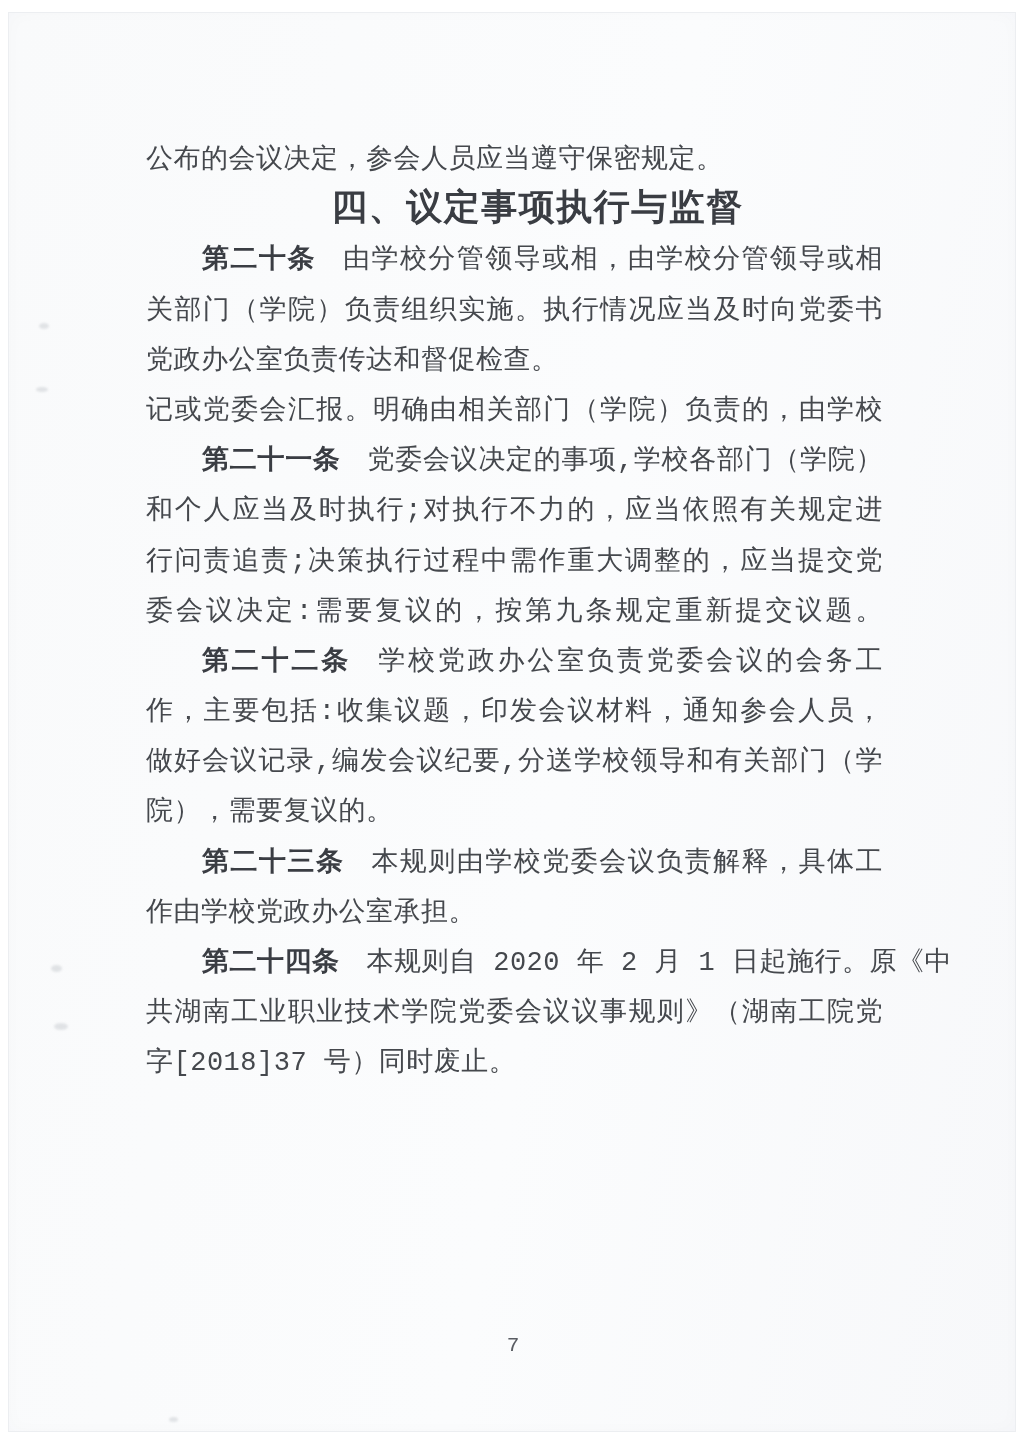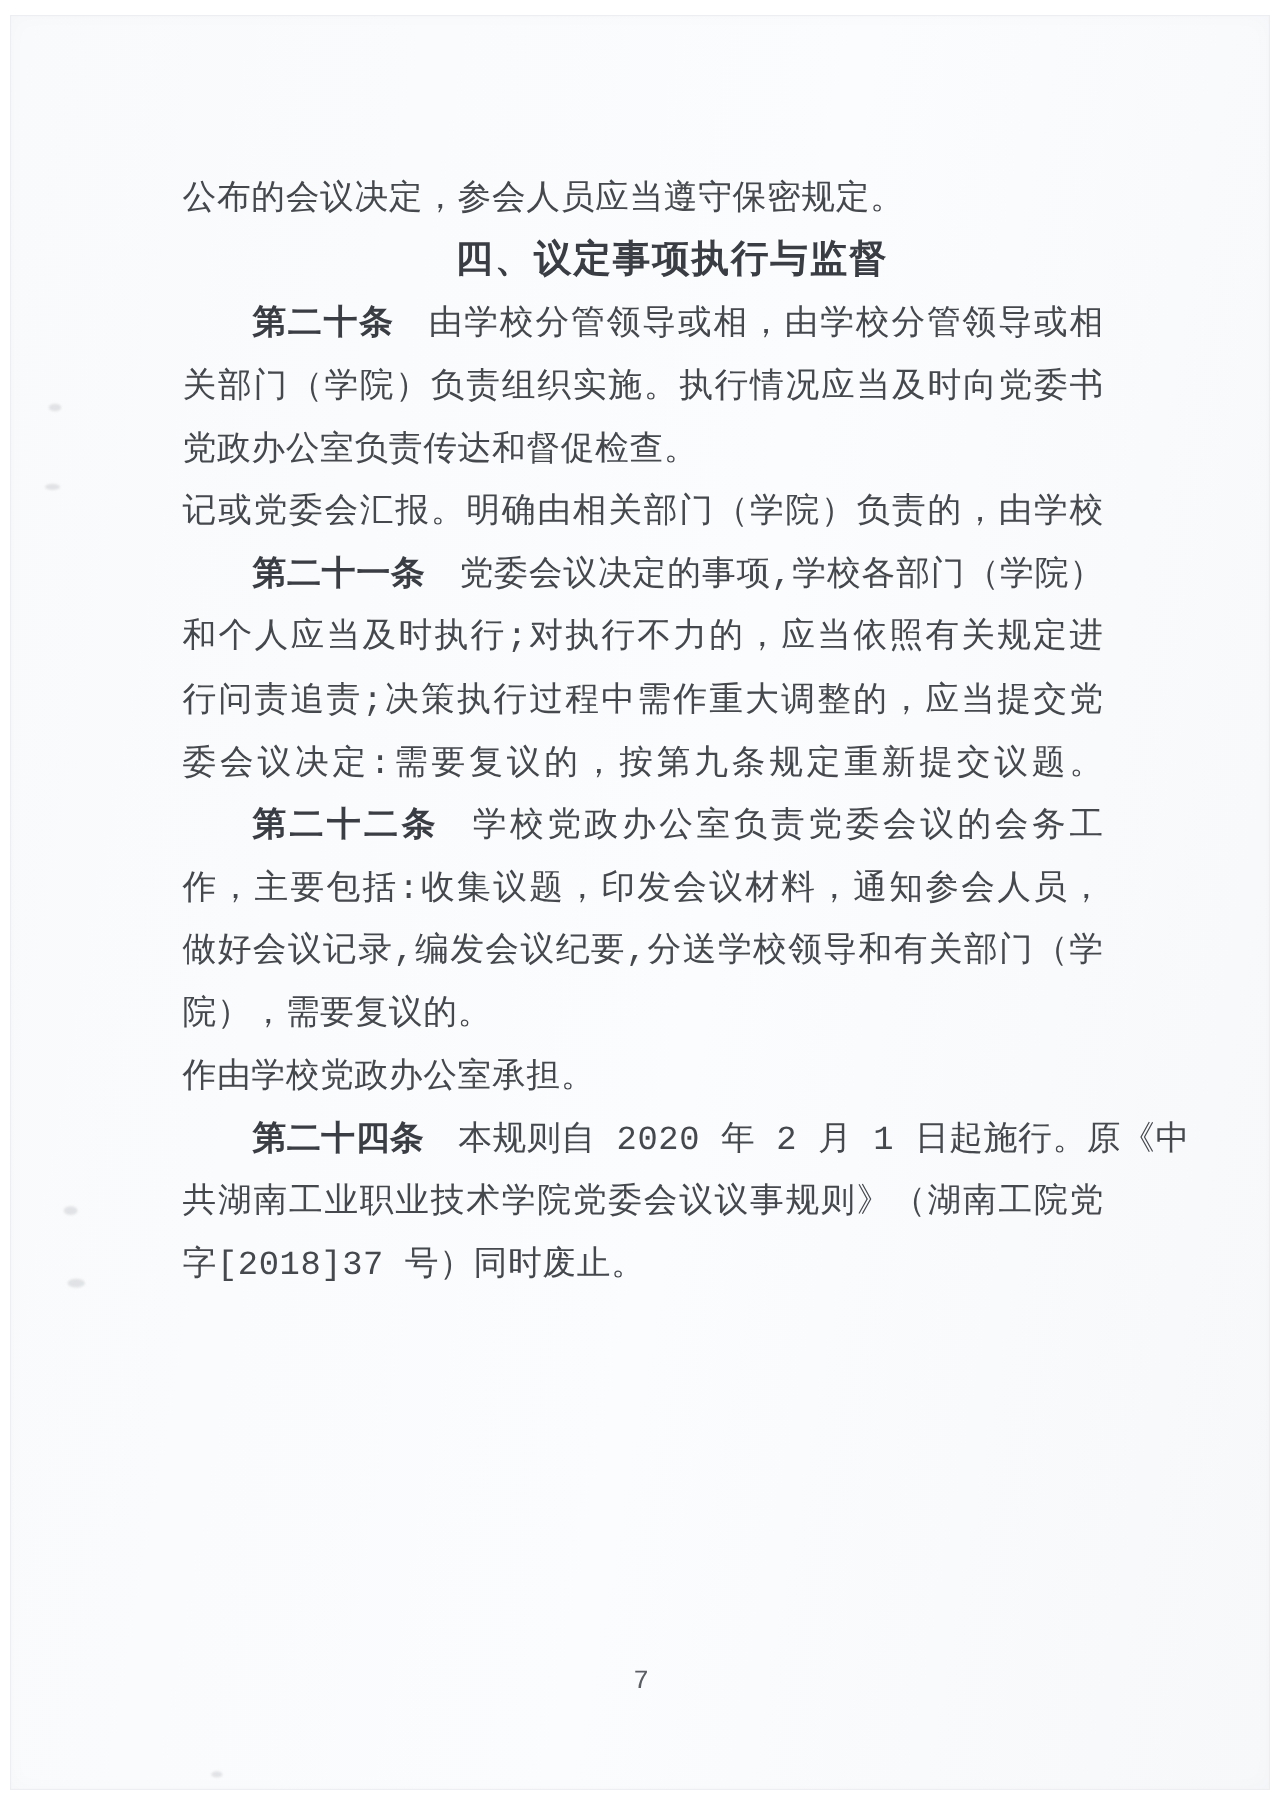--- a/index.html
+++ b/index.html
@@ -48,21 +48,21 @@
   }
   .end {
     text-align: left;
   }
   .first {
     padding-left: 56px;
   }
   .heading {
     text-align: right;
     font-weight: 700;
-    font-size: 30px;
+    font-size: 36px;
     color: #3a3d43;
     padding-left: 46px;
     letter-spacing: 1.5px;
     text-align-last: center;
   }
   .term {
     font-weight: 700;
     color: #3a3d43;
     margin-top: 24px;
   }
@@ -120,20 +120,23 @@
       <div class="ln fill">委会议决定:需要复议的，按第九条规定重新提交议题。</div>
 
 
       <div class="ln fill first">
         <span class="term">第二十二条</span><span class="rest">学校党政办公室负责党委会议的会务工</span>
       </div>
       <div class="ln fill">作，主要包括:收集议题，印发会议材料，通知参会人员，</div>
       <div class="ln fill">做好会议记录,编发会议纪要,分送学校领导和有关部门（学</div>
       <div class="ln end">院），需要复议的。</div>
 
+      <div class="ln fill first">
+        <span class="term">第二十三条</span><span class="rest">本规则由学校党委会议负责解释，具体工</span>
+      </div>
       <div class="ln end">作由学校党政办公室承担。</div>
 
       <div class="ln fill first">
         <span class="term">第二十四条</span><span class="rest">本规则自 2020 年 2 月 1 日起施行。原《中</span>
       </div>
       <div class="ln fill">共湖南工业职业技术学院党委会议议事规则》（湖南工院党</div>
       <div class="ln end">字[2018]37 号）同时废止。</div>
 
     </div>
 

